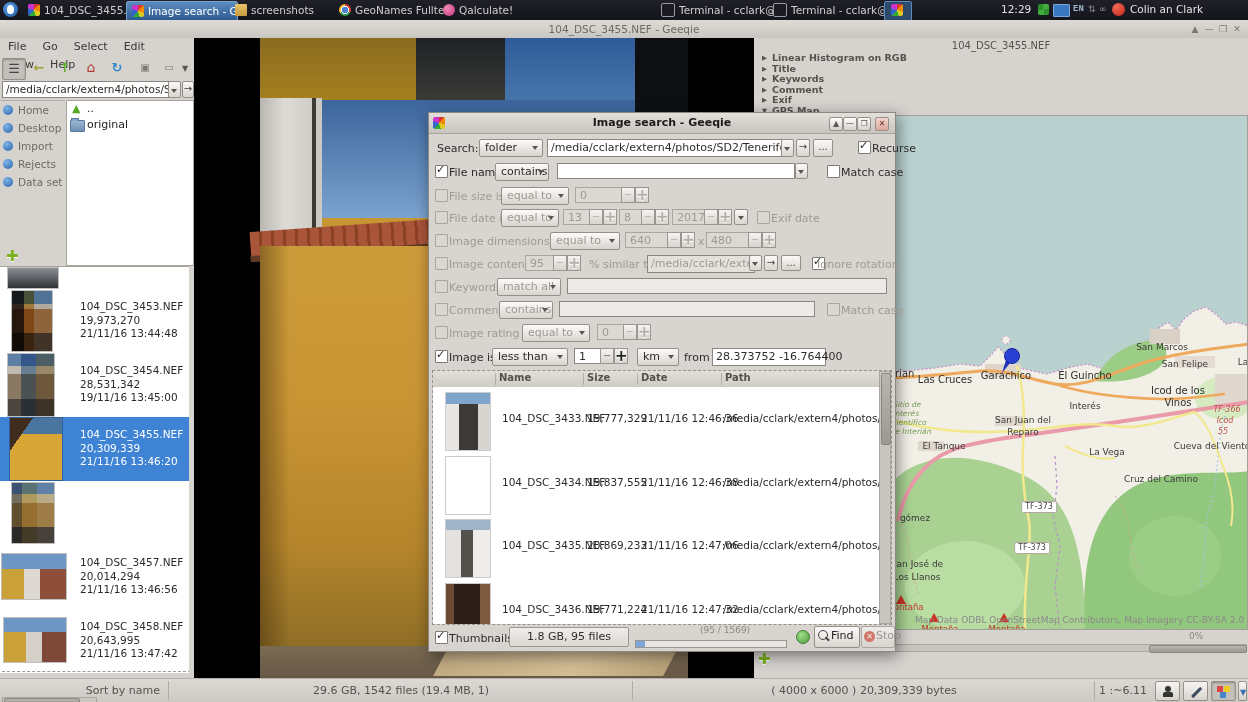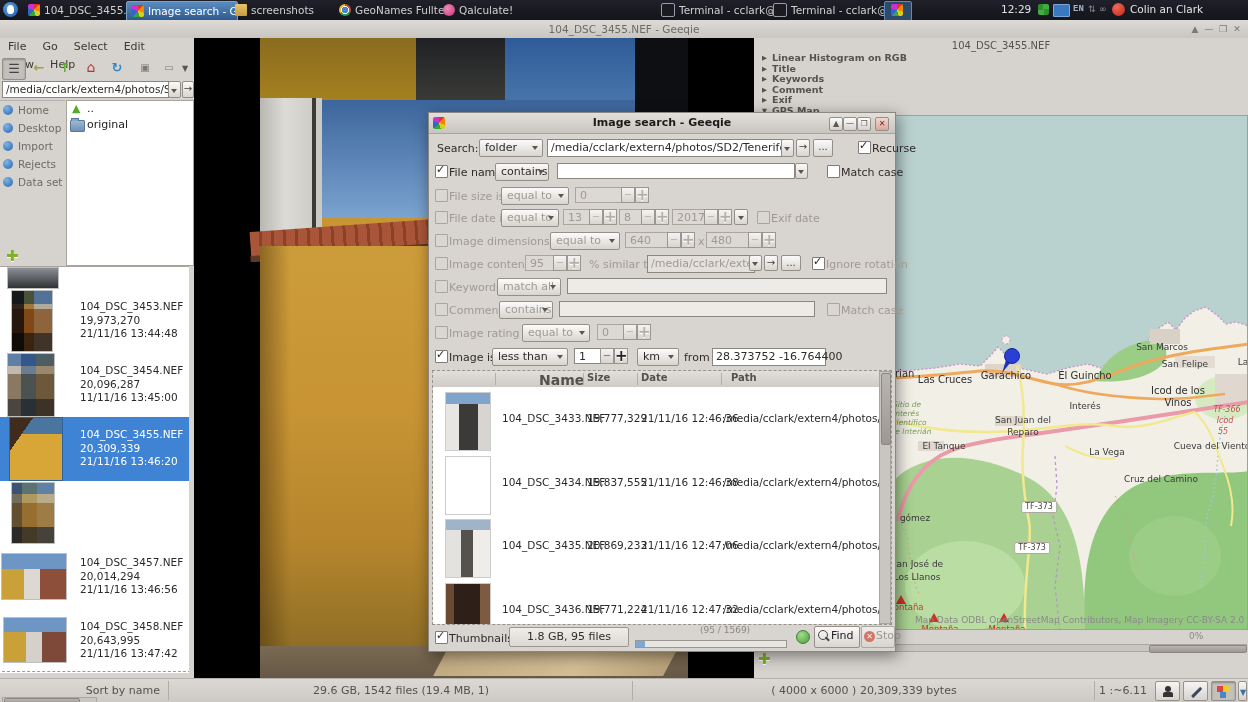--- a/index.html
+++ b/index.html
@@ -186,22 +186,22 @@
         <div class="txt">
             <div>104_DSC_3453.NEF</div>
             <div>19,973,270</div>
             <div>21/11/16 13:44:48</div>
           </div>
       </div>
       <div class="fsrow" style="top:86px;">
         <div class="thumb" style="left:8px;top:1px;width:46px;height:62px;background:linear-gradient(180deg,#6b93c2 0 20%,#d8d5cf 20% 32%,#9b8a74 32% 72%,#55504a 72%),linear-gradient(90deg,#e2ded8 0 28%,#7d97b5 28% 60%,#b5a384 60%);background-blend-mode:multiply;"></div>
         <div class="txt">
             <div>104_DSC_3454.NEF</div>
-            <div>20,096,287</div>
-            <div>11/11/16 13:45:00</div>
+            <div>28,531,342</div>
+            <div>19/11/16 13:45:00</div>
           </div>
       </div>
       <div class="fsrow sel" style="top:150px;">
         <div class="thumb" style="left:10px;top:1px;width:52px;height:62px;background:linear-gradient(125deg,#3f2c1d 0 24%,rgba(0,0,0,0) 24%),linear-gradient(180deg,#49759f 0 26%,#d8a636 26%);"></div>
         <div class="txt">
             <div>104_DSC_3455.NEF</div>
             <div>20,309,339</div>
             <div>21/11/16 13:46:20</div>
           </div>
       </div>
@@ -447,21 +447,21 @@
         <span class="sb plus dis" style="left:42px;"></span>
       </span>
     <span class="lbl dis" style="left:160px;top:145px;">% similar to</span>
     <span class="entry a dis" style="left:218px;top:142px;width:100px;height:14px;line-height:14px;padding:1px 3px;white-space:nowrap;overflow:hidden;background:#e4e0db;">/media/cclark/extern4/p</span>
     <span class="glyphbtn" style="left:320px;top:142px;width:13px;height:16px;">
         <span class="carr" style="right:3px;top:6px;"></span>
       </span>
     <span class="glyphbtn" style="left:335px;top:142px;width:14px;height:16px;">→</span>
     <span class="glyphbtn" style="left:352px;top:142px;width:20px;height:16px;">...</span>
     <span class="cb checked" style="left:383px;top:144px;"></span>
-    <span class="lbl dis" style="left:397px;top:145px;">Ignore rotation</span>
+    <span class="lbl dis" style="left:388px;top:145px;">Ignore rotation</span>
 
     <span class="cb dis" style="left:6px;top:167px;"></span>
     <span class="lbl dis" style="left:20px;top:168px;">Keywords</span>
     <span class="combo dis" style="left:68px;top:165px;width:62px;">
         <span class="cv">match all</span>
         <span class="carr"></span>
       </span>
     <span class="entry a" style="left:138px;top:165px;width:320px;height:16px;box-sizing:border-box;background:#ecebe8;"></span>
 
     <span class="cb dis" style="left:6px;top:190px;"></span>
@@ -499,24 +499,24 @@
       </span>
     <span class="combo" style="left:208px;top:235px;width:40px;">
         <span class="cv">km</span>
         <span class="carr"></span>
       </span>
     <span class="lbl" style="left:255px;top:238px;">from</span>
     <span class="entry a" style="left:283px;top:235px;width:106px;height:14px;line-height:14px;padding:1px 3px;white-space:nowrap;">28.373752 -16.764400</span>
 
     <div class="a" style="left:3px;top:257px;width:460px;height:255px;border:1px dashed #97928c;box-sizing:border-box;">
       <div class="a" style="left:0;top:0;width:446px;height:16px;background:linear-gradient(#e2dfda,#cfcbc6);border-bottom:1px solid #a9a49f;">
-        <span class="a" style="left:66px;top:1px;color:#55514c;font-weight:bold;font-size:14px;margin-left:40px;">Name</span>
+        <span class="a" style="left:66px;top:1px;color:#55514c;font-weight:bold;font-size:10px;">Name</span>
         <span class="a" style="left:154px;top:1px;color:#55514c;font-weight:bold;font-size:10px;">Size</span>
         <span class="a" style="left:208px;top:1px;color:#55514c;font-weight:bold;font-size:10px;">Date</span>
-        <span class="a" style="left:292px;top:1px;color:#55514c;font-weight:bold;font-size:10px;margin-left:6px;">Path</span>
+        <span class="a" style="left:292px;top:1px;color:#55514c;font-weight:bold;font-size:10px;">Path</span>
         <span class="th-sep" style="left:62px;"></span>
         <span class="th-sep" style="left:150px;"></span>
         <span class="th-sep" style="left:204px;"></span>
         <span class="th-sep" style="left:288px;"></span>
       </div>
       <div class="a" style="left:0;top:16px;width:446px;height:237px;background:#fff;overflow:hidden;">
         <div class="resrow">
           <div class="mini" style="left:13px;top:6px;width:44px;height:57px;background:linear-gradient(180deg,#7fa5cc 0 20%,rgba(0,0,0,0) 20%),linear-gradient(90deg,#e8e6e2 0 30%,#3c3a38 30% 72%,#d8d5d0 72%);"></div>
           <span class="rt" style="left:69px;top:25px;">104_DSC_3433.NEF</span>
           <span class="rt" style="left:154px;top:25px;">19,777,329</span>

